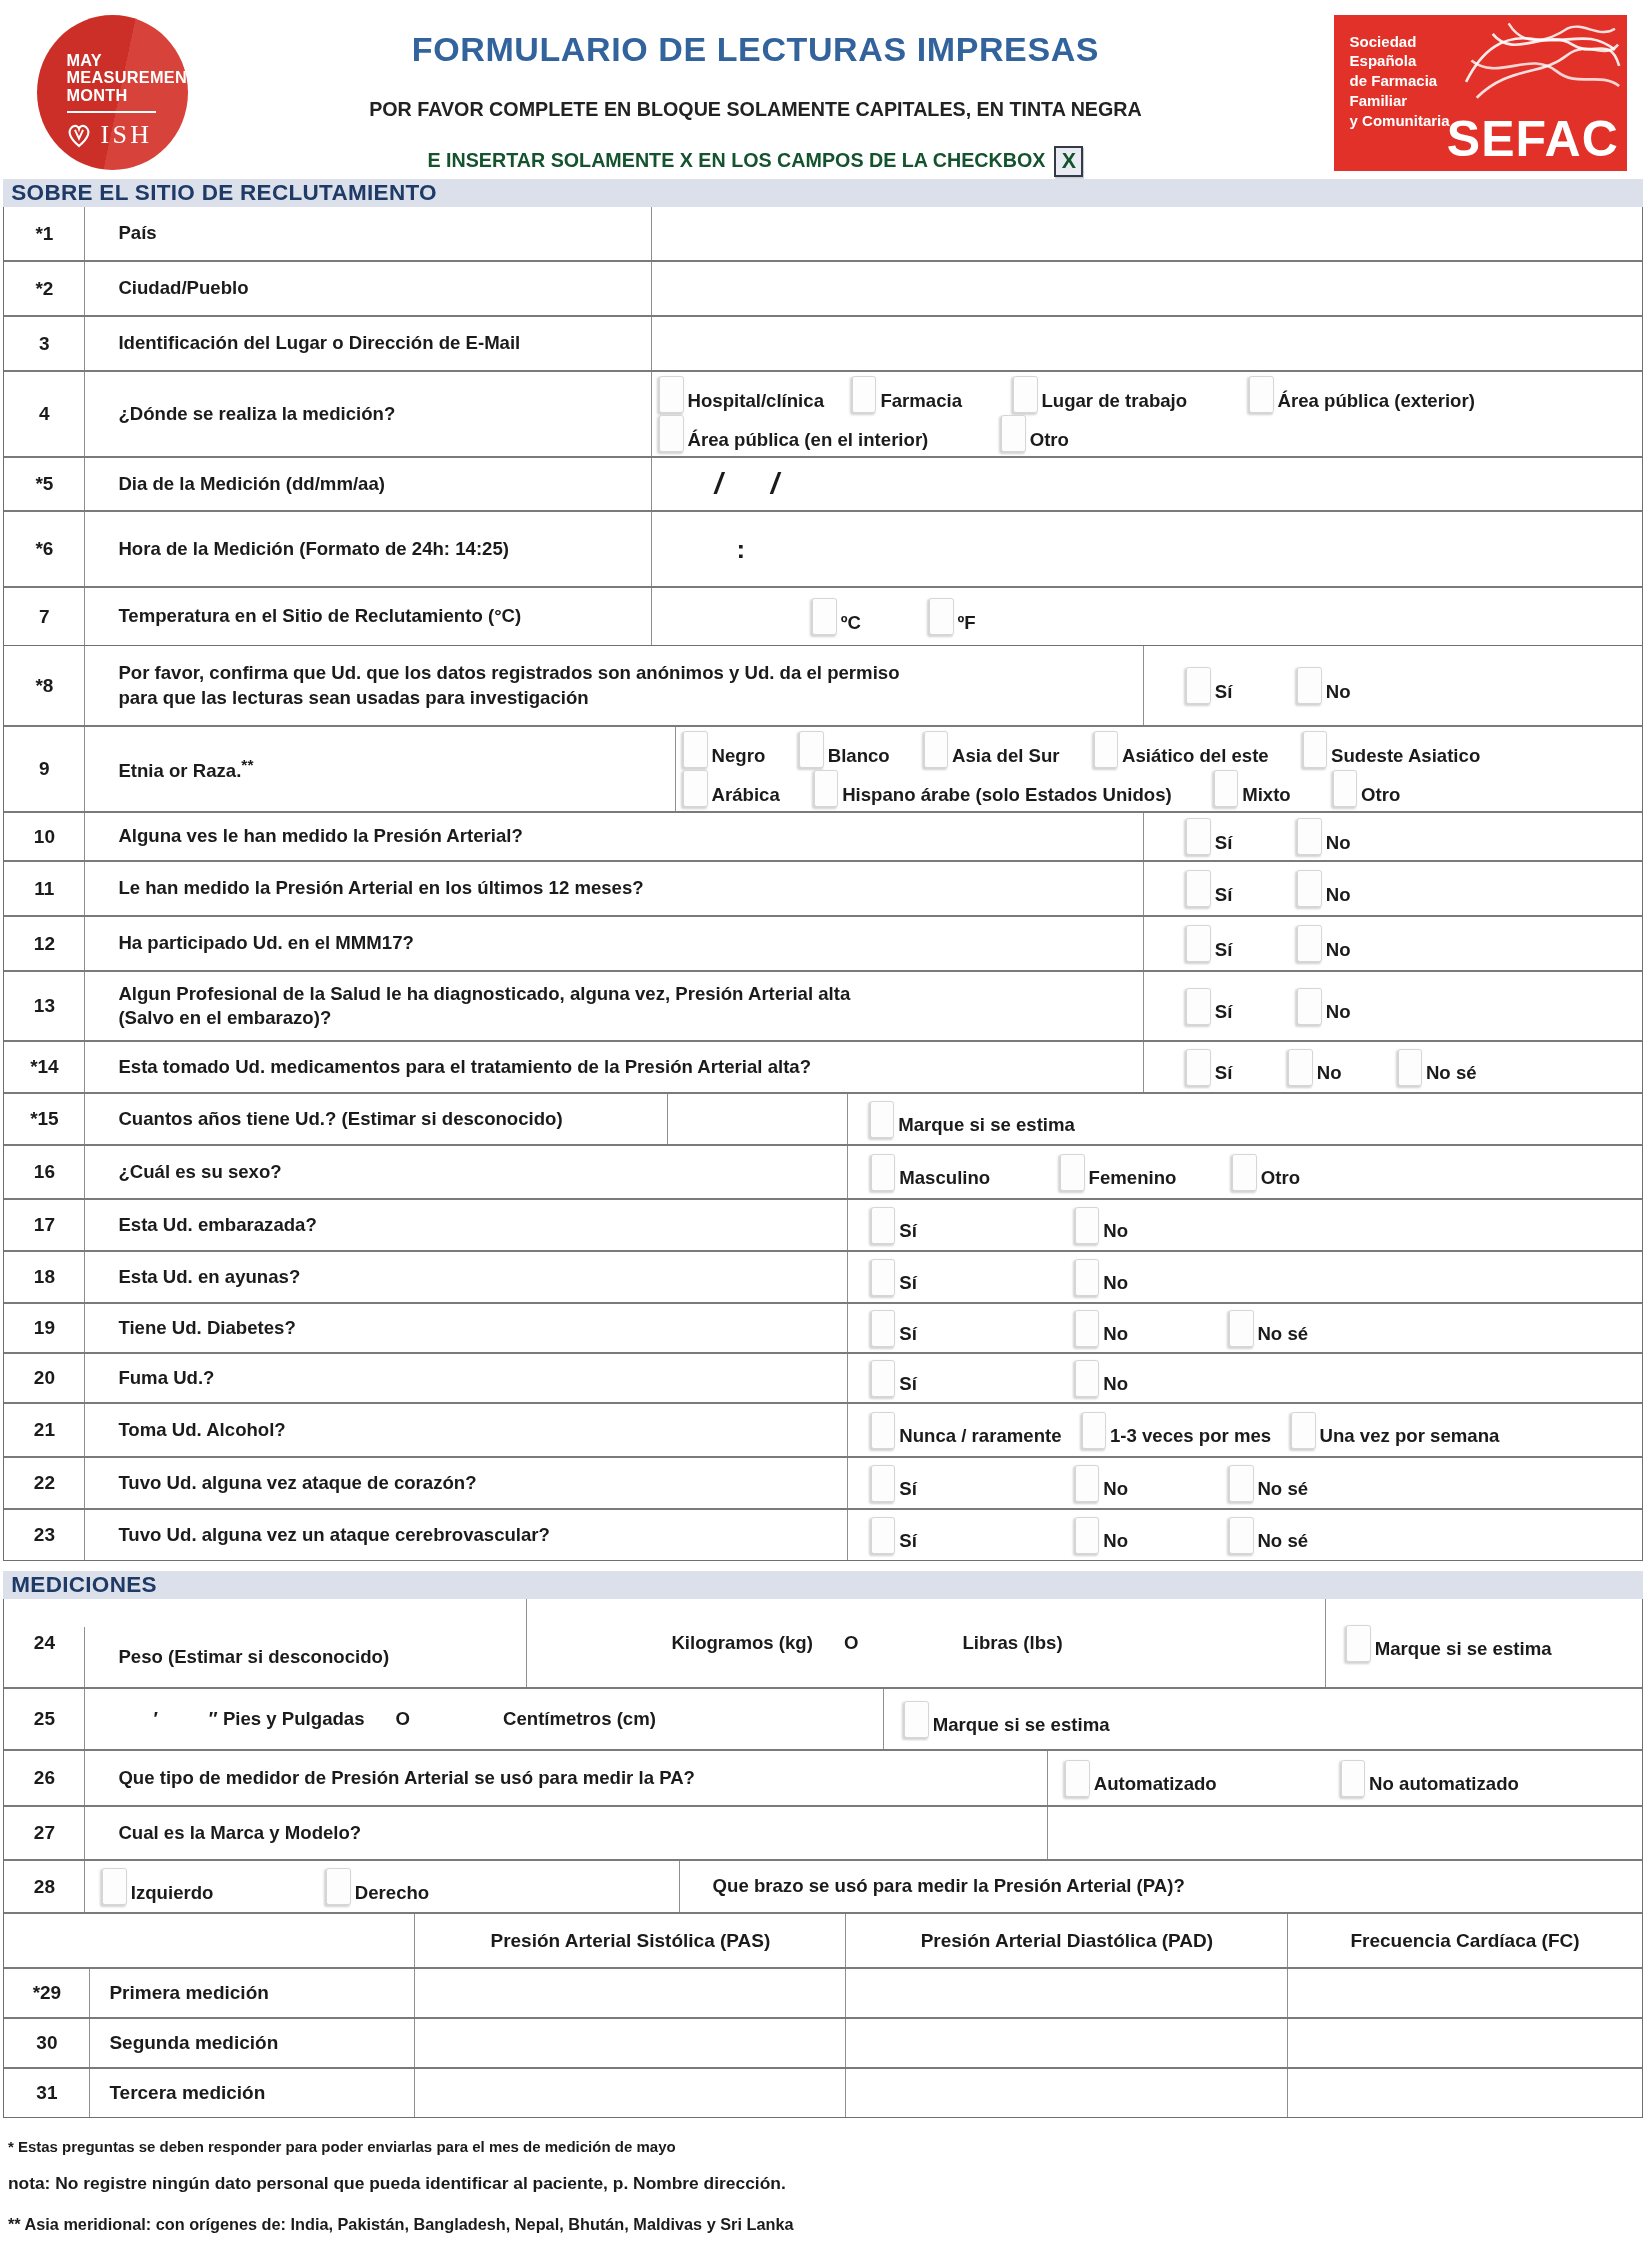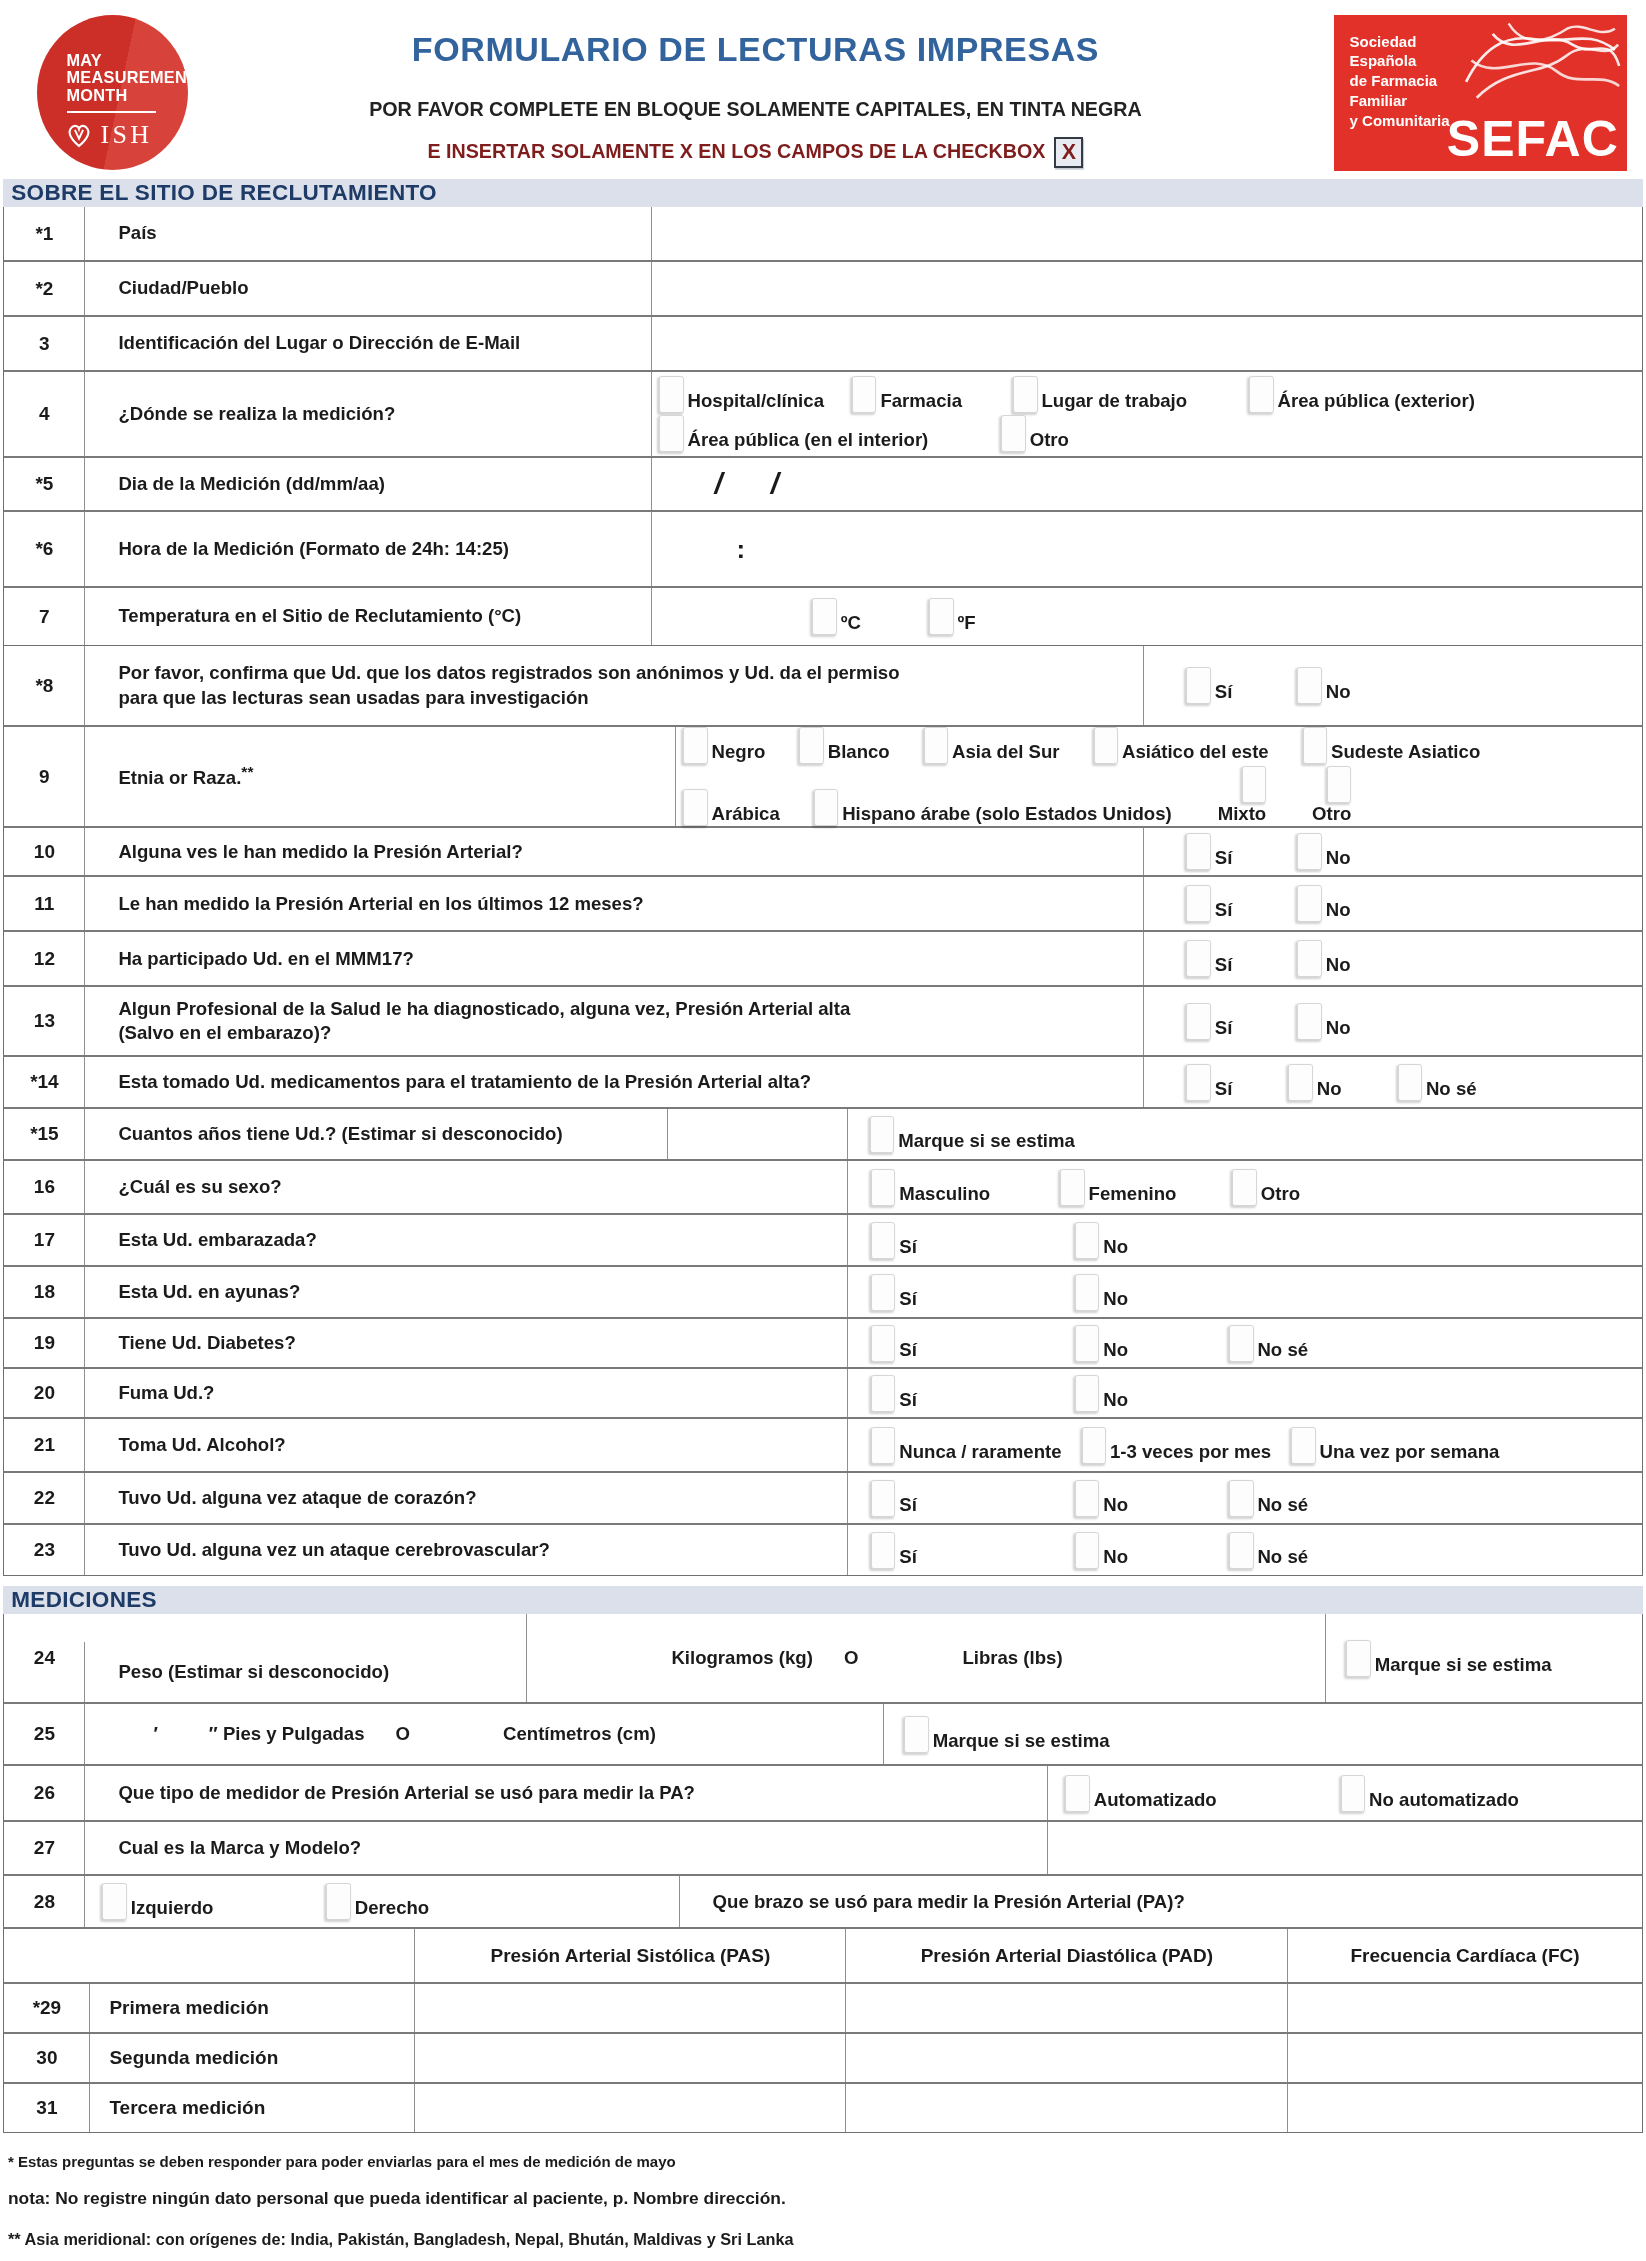--- a/index.html
+++ b/index.html
@@ -11,21 +11,21 @@
   .mmm{flex:none;width:151px;height:155px;border-radius:50%;
        background:linear-gradient(102deg,#cb2f27 54%,#d7423a 54%);
        color:#fff;box-sizing:border-box;padding:37px 0 0 29px;}
   .mmm .ll{font-size:16.3px;font-weight:800;letter-spacing:0.3px;line-height:1.08;}
   .mmm .rule{width:89px;height:2.3px;background:#fff;margin:6.8px 0 6.8px 1.1px;}
   .mmm .org{display:flex;align-items:center;gap:8px;}
   .mmm .org .txt{font-family:"Liberation Serif",serif;font-size:26px;letter-spacing:3.4px;}
   .hcenter{flex:1;text-align:center;padding-top:15.8px;}
   .title{font-size:34px;font-weight:700;color:#32639c;letter-spacing:0.6px;}
   .instr{font-size:19.7px;font-weight:700;color:#222;margin-top:29px;}
-  .instr2{font-size:19.7px;font-weight:700;color:#7f1d1d;margin-top:16px;}
+  .instr2{font-size:19.7px;font-weight:700;color:#14532d;margin-top:25px;}
   .xbox{display:inline-flex;width:25px;height:27px;border:2.3px solid #333a44;background:#e9ebf2;
         align-items:center;justify-content:center;font-weight:800;font-size:21.4px;margin-left:9px;
         vertical-align:middle;box-shadow:1.1px 1.7px 0 #c7cbd4;}
   .sefac{flex:none;width:293px;height:156px;background:#e23128;color:#fff;position:relative;
          box-sizing:border-box;padding:17px 0 0 15.8px;margin-left:11.3px;}
   .sefac .sl{font-size:15px;font-weight:700;line-height:1.32;}
   .sefac .acr{position:absolute;right:7.9px;bottom:2.3px;font-size:50px;font-weight:700;letter-spacing:1.1px;}
   .scribble{position:absolute;top:3.4px;right:2.3px;width:169px;height:101px;}
 
   
@@ -53,21 +53,21 @@
   .c-m24{width:799px;flex:none;}
   .c-q26{width:963px;flex:none;}
   .c-fill{flex:1;}
   .ans{flex:1;display:flex;align-items:center;}
   
   .cb{flex:none;width:22.5px;height:35px;background:#fdfdfd;border:1.7px solid #d6d6d6;border-radius:2.8px;
       box-shadow:-1.1px 1.7px 2.3px rgba(0,0,0,.18);}
   .opt{display:flex;align-items:flex-end;}
   .opt .lbl{margin-left:3.9px;padding-bottom:1.1px;font-size:18.6px;font-weight:700;white-space:nowrap;}
   .m36{margin-left:20px;}.m50{margin-left:28px;}.m55{margin-left:31px;}.m60{margin-left:34px;}
-  .m75{margin-left:42px;flex-direction:column;}.m90{margin-left:51px;}.m100{margin-left:56px;}.m110{margin-left:62px;}
+  .m75{margin-left:42px;}.m90{margin-left:51px;}.m100{margin-left:56px;}.m110{margin-left:62px;}
   .m115{margin-left:65px;}.m120{margin-left:68px;}.m125{margin-left:70px;}.m130{margin-left:73px;}
   .m165{margin-left:93px;}.m180{margin-left:101px;}.m185{margin-left:104px;}.m200{margin-left:113px;}
   .m220{margin-left:124px;}.m280{margin-left:158px;}
   .stack{flex-direction:column;align-items:flex-start;justify-content:center;gap:2px;padding-left:6.8px;}
   .oline{display:flex;align-items:flex-end;}
   .big{font-size:29px;font-weight:600;font-style:italic;white-space:pre;}
   .colon{font-size:26px;font-weight:800;}
   .unit{font-size:18.6px;font-weight:700;white-space:nowrap;}
   
   .c-bh0{width:410px;flex:none;}

